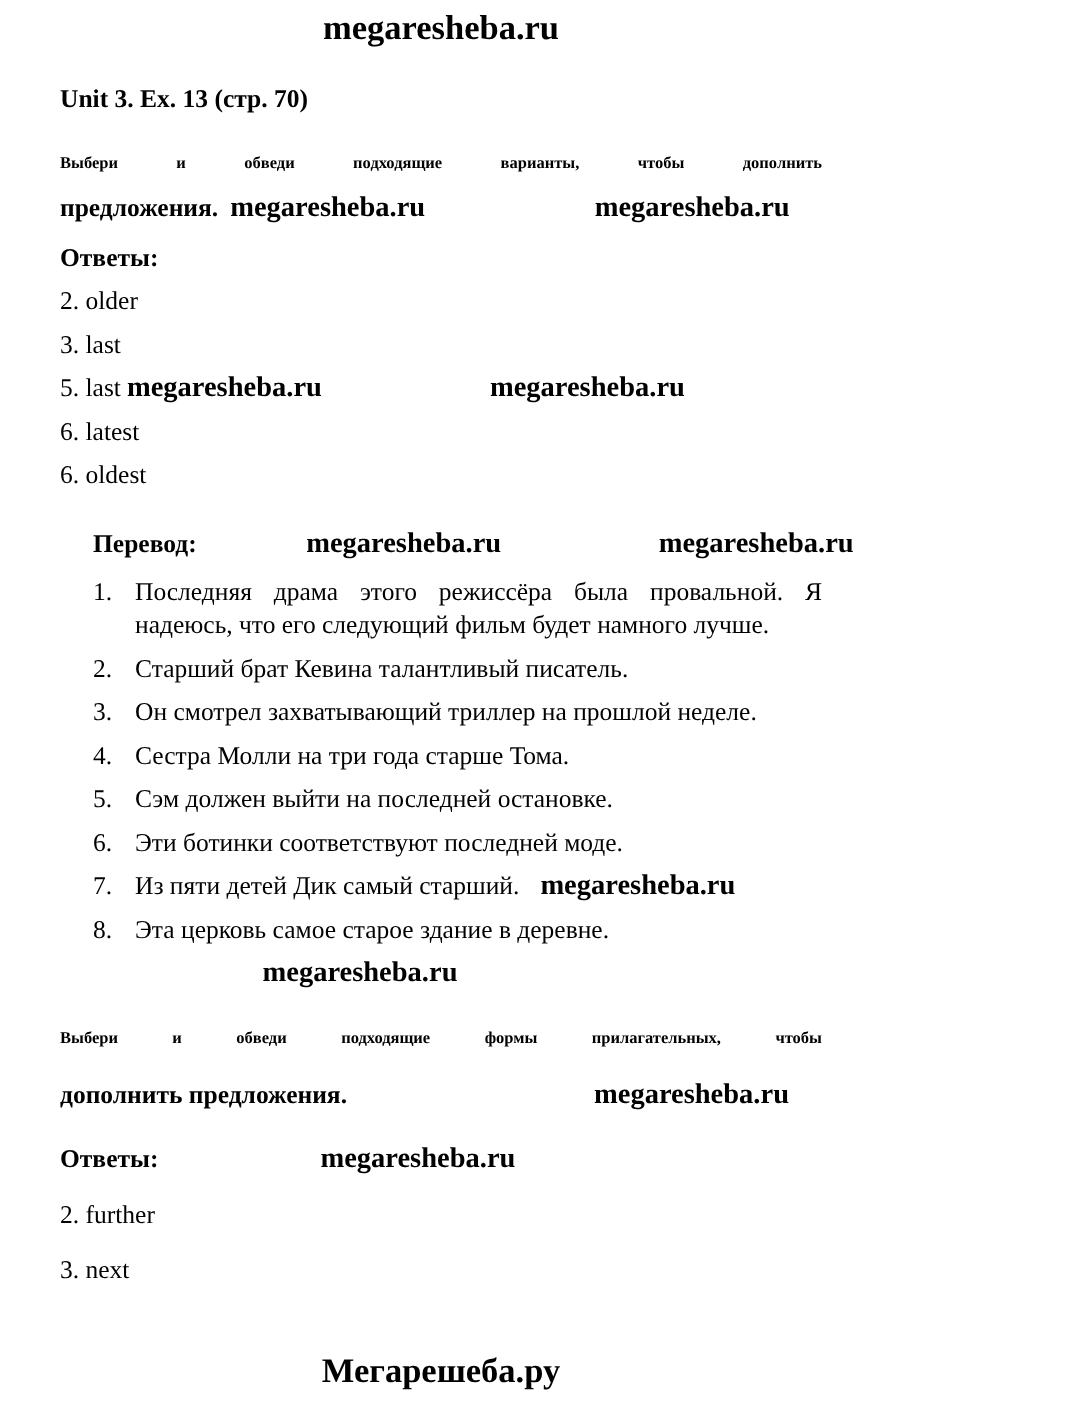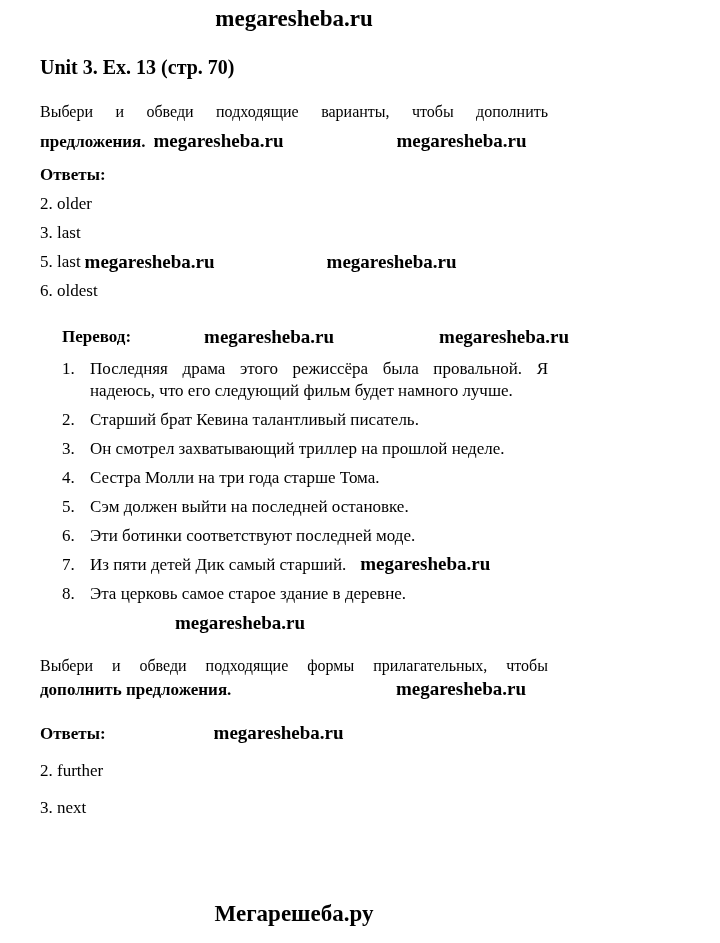--- a/index.html
+++ b/index.html
@@ -24,27 +24,27 @@
     line-height: 30px;
   }
   .footer-title {
     font-size: 23px;
     font-weight: bold;
     text-align: center;
     margin-top: auto;
     margin-bottom: 6px;
   }
   .ex-heading {
-    font-size: 20px;
+    font-size: 17px;
     font-weight: bold;
     margin-top: 22px;
   }
   .task-line1 {
-    font-size: 16px;
-    font-weight: normal;
+    font-size: 11px;
+    font-weight: bold;
     margin-top: 22px;
     text-align: justify;
     text-align-last: justify;
     line-height: 22px;
   }
   .task-line2 {
     font-size: 17px;
     font-weight: bold;
     margin-top: 8px;
     display: flex;
@@ -90,21 +90,21 @@
   .tr-num { width: 28px; flex-shrink: 0; }
   .tr-text { flex: 1; text-align: justify; }
   .tr-inline { display: flex; align-items: baseline; }
   .wm-line {
     margin-top: 8px;
     margin-left: 135px;
   }
   .s2-line2 {
     font-size: 17px;
     font-weight: bold;
-    margin-top: 2px;
+    margin-top: 16px;
     display: flex;
     align-items: baseline;
     line-height: 22px;
   }
   .s2-ans-row {
     font-size: 17px;
     margin-top: 17px;
     line-height: 20px;
   }
   .ml-auto { margin-left: auto; margin-right: 22px; }
@@ -134,20 +134,23 @@
   </div>
   <div class="ans-row">
     <span>3. last</span>
   </div>
   <div class="ans-row">
     <span>5. last</span>
     <span class="wm" style="margin-left:4px;">megaresheba.ru</span>
     <span class="wm" style="margin-left:112px;">megaresheba.ru</span>
   </div>
   <div class="ans-row">
+    <span>6. latest</span>
+  </div>
+  <div class="ans-row">
     <span>6. oldest</span>
   </div>
 
   <div class="translation-label">
     <span>Перевод:</span>
     <span class="wm" style="margin-left:73px;">megaresheba.ru</span>
     <span class="wm" style="margin-left:105px;">megaresheba.ru</span>
   </div>
 
   <div class="translations">

